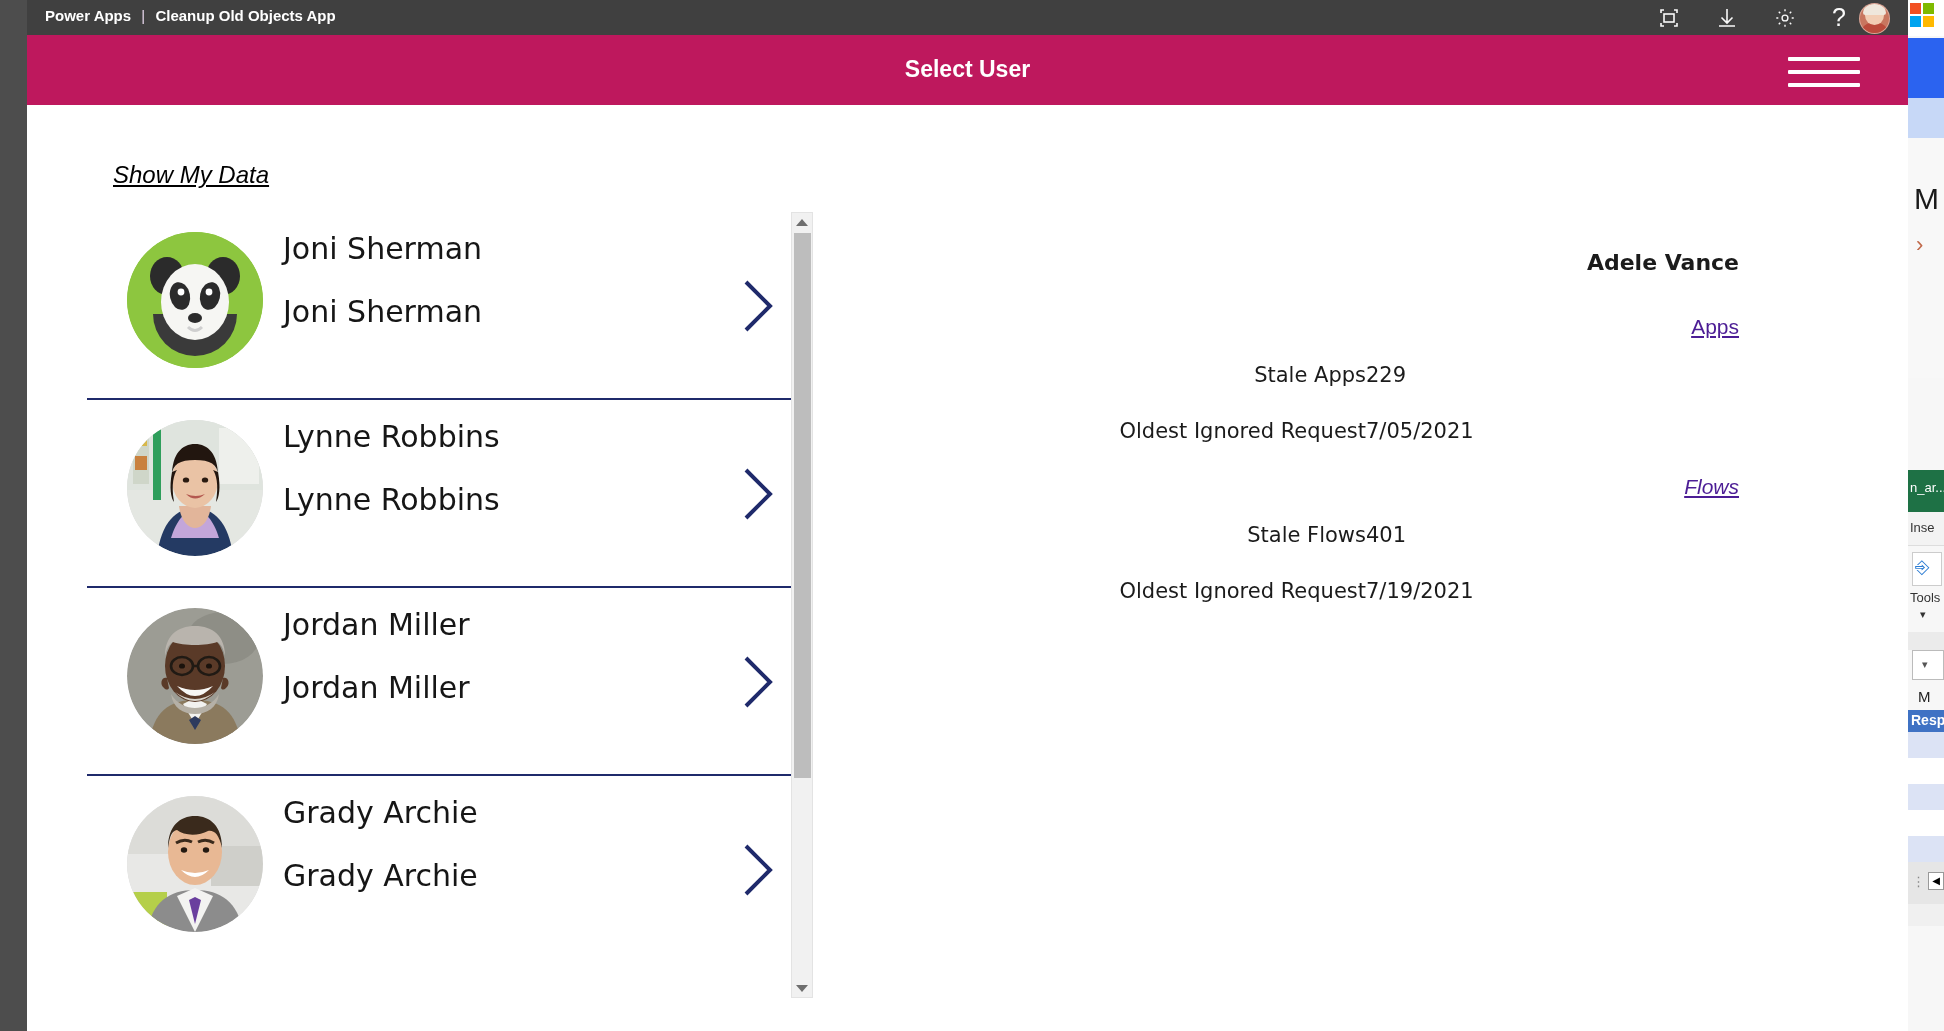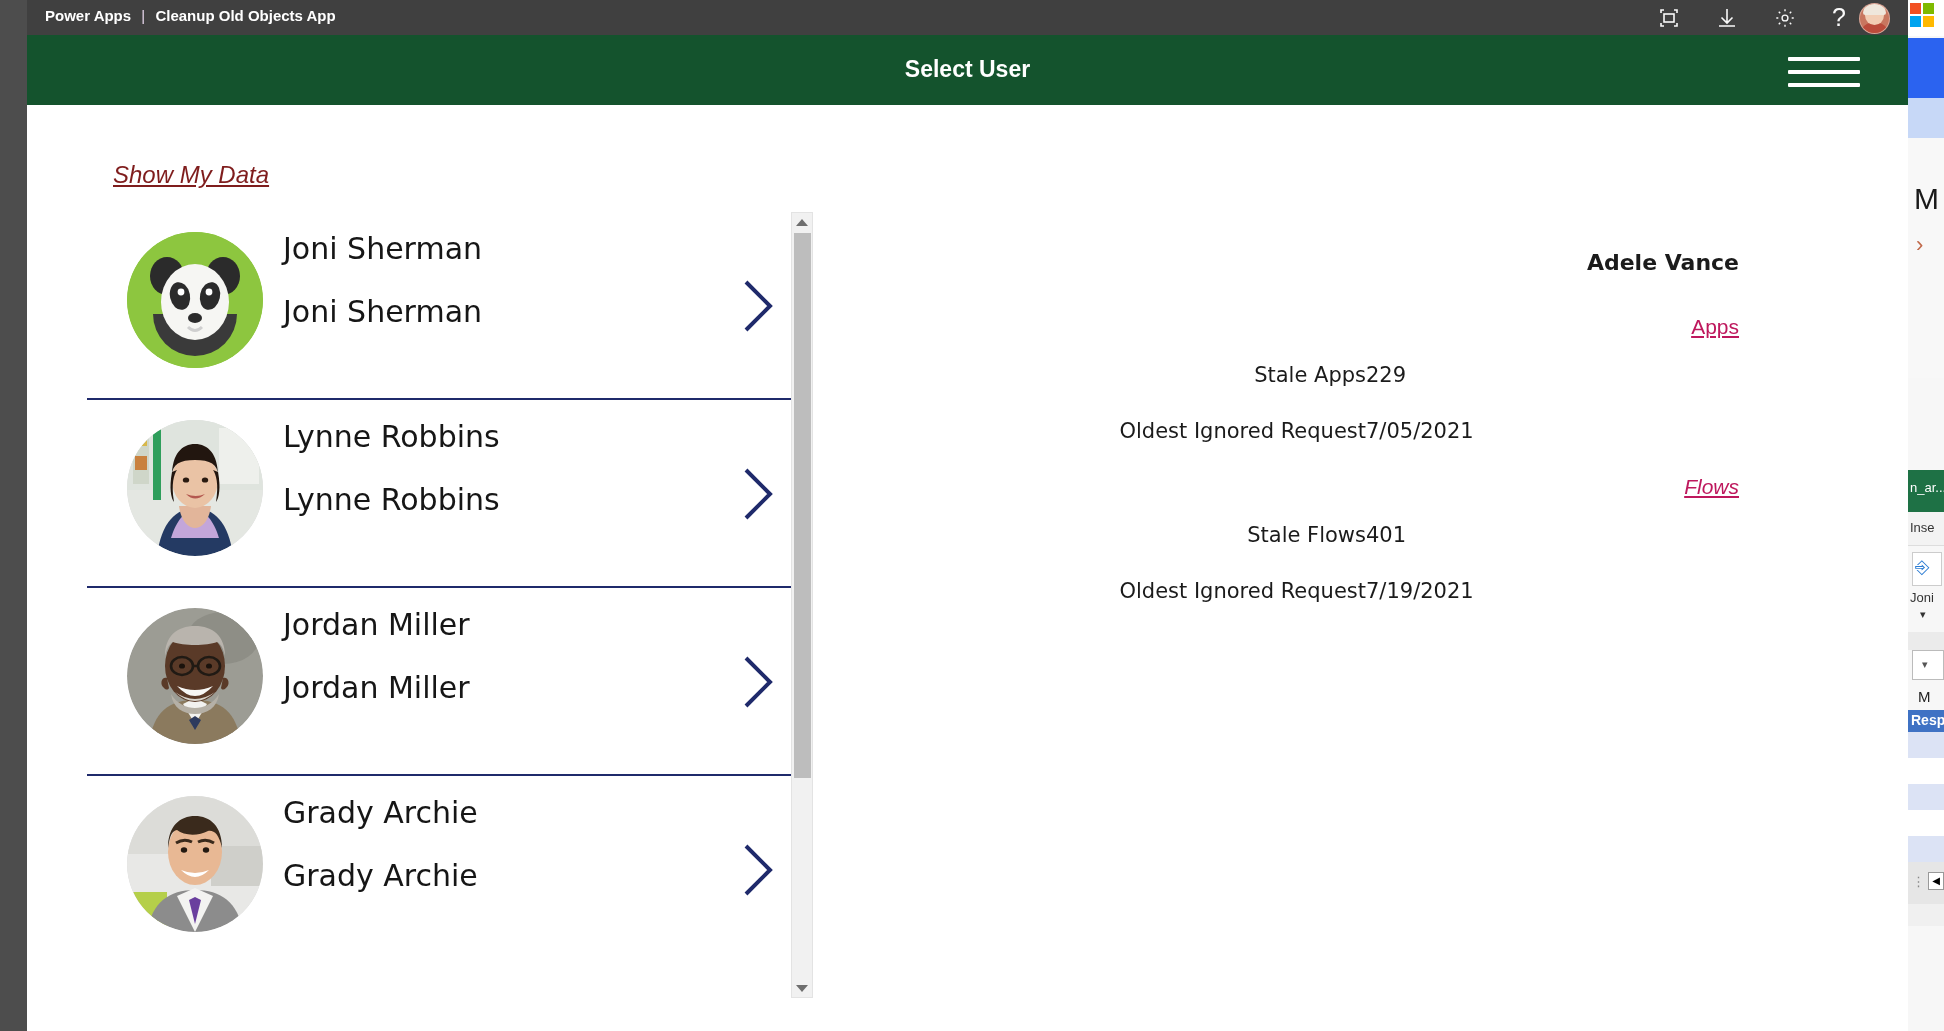--- a/index.html
+++ b/index.html
@@ -85,40 +85,40 @@
   .pa-avatar {
     position:absolute; right:18px; top:3px; width:29px; height:29px; border-radius:50%;
     overflow:hidden; background:#c8765f; border:1px solid rgba(255,255,255,.35);
   }
   .av-face { position:absolute; left:5px; top:2px; width:19px; height:19px; border-radius:50%; background:#f2cdb4; }
   .av-hair { position:absolute; left:3px; top:0px; width:23px; height:11px; border-radius:11px 11px 3px 3px; background:#efe7dc; }
   .av-body { position:absolute; left:1px; top:19px; width:27px; height:12px; border-radius:10px 10px 0 0; background:#bb4b3b; }
 
   .pa-header {
     position:absolute; left:0; top:35px; width:1881px; height:70px;
-    background:#14532d;
+    background:#be185d;
   }
   .pa-header-title {
     position:absolute; left:0; right:0; top:21px;
     text-align:center; color:#ffffff;
     font-family:"Liberation Sans", sans-serif;
     font-size:23px; font-weight:bold;
   }
   .pa-hamburger { position:absolute; right:48px; top:22px; width:72px; height:28px; }
   .pa-hamburger span { display:block; width:72px; height:4px; background:#ffffff; margin-bottom:9px; border-radius:1px; }
 
   .pa-canvas {
     position:absolute; left:0; top:105px; width:1881px; height:926px;
     background:#ffffff;
   }
 
   .show-my-data {
     position:absolute; left:86px; top:161px;
     font-family:"Liberation Sans", sans-serif;
-    font-size:24px; font-style:italic; color:#7f1d1d;
+    font-size:24px; font-style:italic; color:#000000;
     text-decoration:underline; cursor:pointer; white-space:nowrap;
   }
 
   
   .gallery {
     position:absolute; left:60px; top:212px; width:720px; height:786px;
     overflow:hidden;
   }
   .gal-item { position:relative; width:720px; height:188px; }
   .gal-sep { position:absolute; left:0; bottom:0; width:716px; height:2px; background:#1f2a6b; }
@@ -149,21 +149,21 @@
   .sb-tri.down { border-top:7px solid #6e6e6e; }
   .sb-thumb { position:absolute; left:2px; top:20px; width:17px; height:545px; background:#bdbdbd; }
 
   
   .detail { position:absolute; left:952px; top:250px; width:760px; font-family:"DejaVu Sans", sans-serif;text-align:right; }
   .detail-name {
     font-size:22px; font-weight:bold; color:#1b1b1b; margin-bottom:40px;
   }
   .sect-link {
     font-family:"Liberation Sans", sans-serif;
-    font-size:21px; color:#be185d; text-decoration:underline;
+    font-size:21px; color:#4c1d95; text-decoration:underline;
     display:inline-block; cursor:pointer;
   }
   .sect-link.italic { font-style:italic; }
   .sect-rows { margin-top:24px; margin-left:84px; }
   .d-row { display:flex; margin-bottom:32px; }
   .d-label { width:303px; font-size:21px; color:#1b1b1b; }
   .d-value { font-size:21px; color:#1b1b1b; }
   .sect-block { margin-bottom:22px; }
 </style>
 </head>
@@ -180,21 +180,21 @@
     </div>
     <div class="bg-blueblock"></div>
     <div class="bg-lightblue"></div>
     <div class="bg-whitearea"></div>
     <div class="bg-bigM">M</div>
     <div class="bg-chev">›</div>
     <div class="bg-green">n_ar...</div>
     <div class="bg-ribbon-tabs">Inse</div>
     <div class="bg-tool-btn"></div>
     <div class="bg-tool-ic">⎆</div>
-    <div class="bg-tools-label">Joni</div>
+    <div class="bg-tools-label">Tools</div>
     <div class="bg-tools-caret">▾</div>
     <div class="bg-sep1"></div>
     <div class="bg-dropbox"></div>
     <div class="bg-dropcaret">▾</div>
     <div class="bg-colM">M</div>
     <div class="bg-respbar">Resp</div>
     <div class="bg-row" style="top:732px; background:#dce3f5;"></div>
     <div class="bg-row" style="top:758px; background:#ffffff;"></div>
     <div class="bg-row" style="top:784px; background:#dce3f5;"></div>
     <div class="bg-row" style="top:810px; background:#ffffff;"></div>

